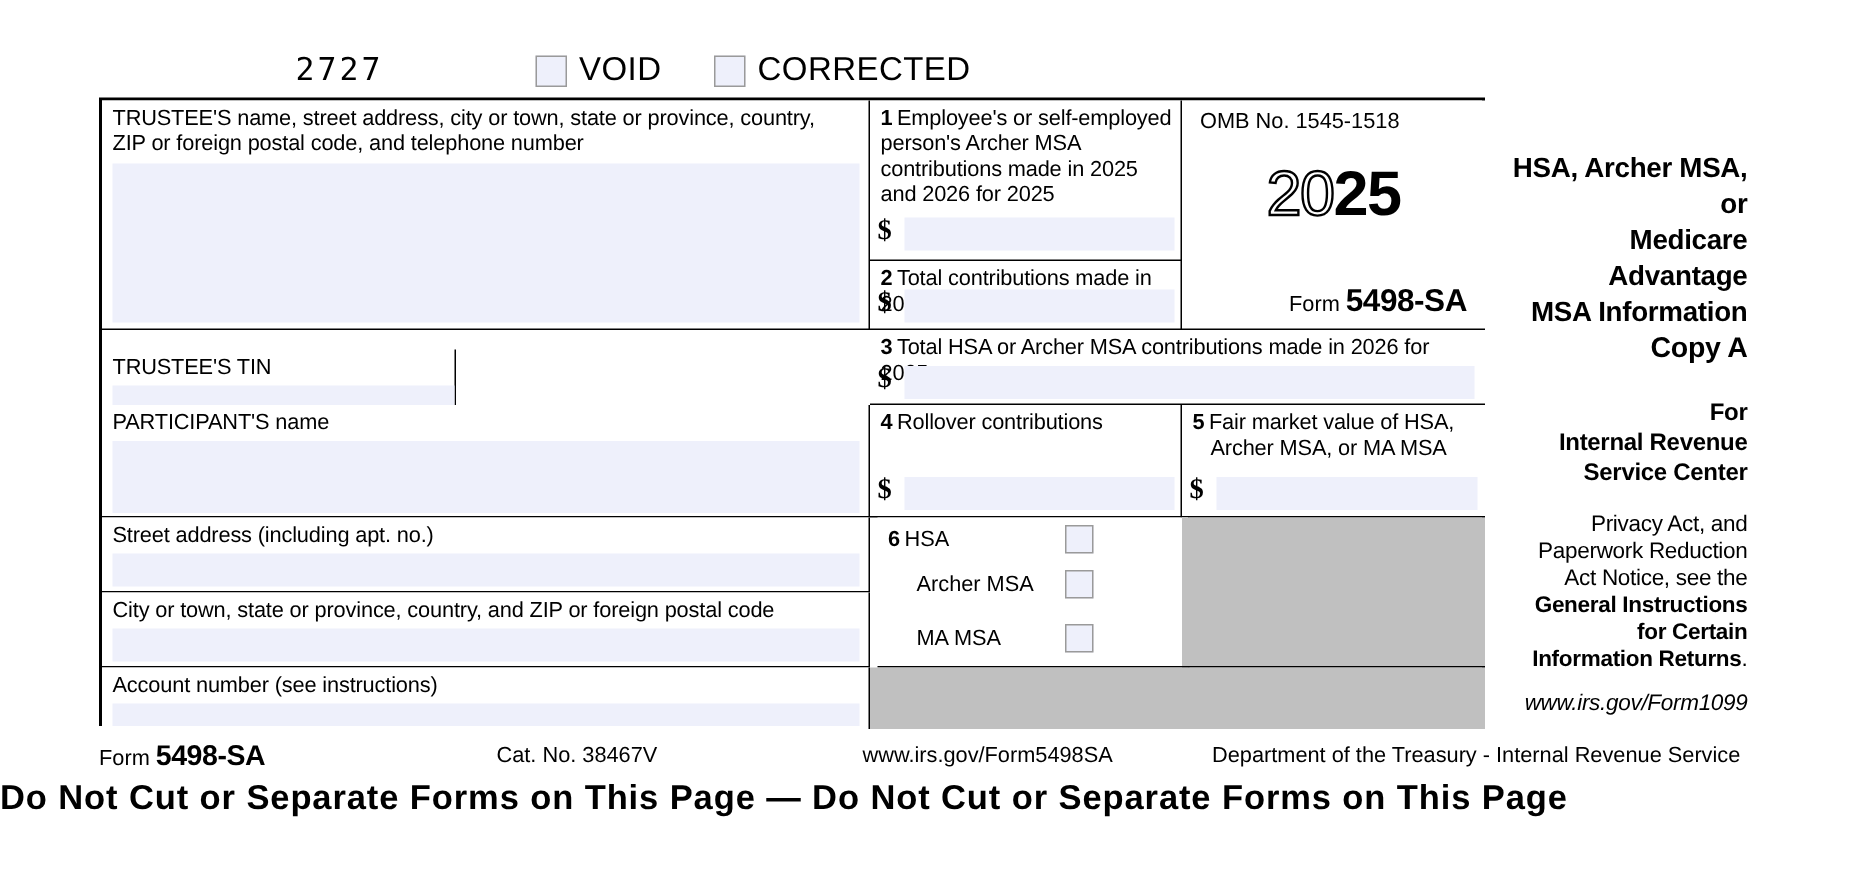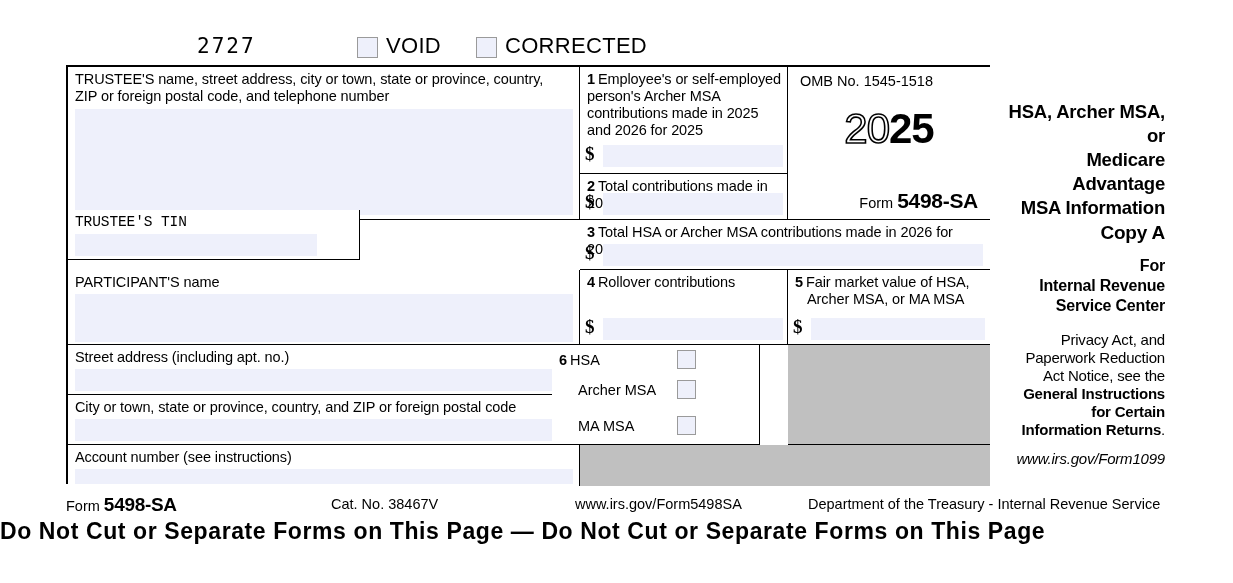--- a/index.html
+++ b/index.html
@@ -152,21 +152,21 @@
     text-align: right;
     padding-right: 68px;
     box-sizing: border-box;
     font-size: 18.5px;
     font-weight: bold;
     line-height: 24px;
     letter-spacing: -0.2px;
   }
 
   
-  #trustee-tin-cell { left: 0; top: 143px; width: 292px; height: 50px; font-family: Liberation Mono, monospace; }
+  #trustee-tin-cell { left: 0; top: 166px; width: 236px; height: 50px; }
   #trustee-tin-fill { left: 7px; top: 24px; width: 242px; height: 22px; }
   #part-tin-cell { left: 256px; top: 153px; width: 256px; height: 50px; }
   #part-tin-fill { left: 7px; top: 24px; width: 242px; height: 22px; }
 
   
   #box3-cell { left: 512px; top: 153px; width: 410px; height: 50px; }
   #box3-fill { left: 23px; top: 24px; width: 380px; height: 22px; }
   #box3-dollar { left: 5px; top: 22px; }
 
   
@@ -187,21 +187,21 @@
 
   
   #street-cell { left: 0; top: 278px; width: 512px; height: 50px; }
   #street-fill { left: 7px; top: 24px; width: 498px; height: 22px; }
 
   
   #city-cell { left: 0; top: 328px; width: 512px; height: 50px; }
   #city-fill { left: 7px; top: 24px; width: 498px; height: 22px; }
 
   
-  #box6-cell { left: 484px; top: 278px; width: 208px; height: 100px; }
+  #box6-cell { left: 517px; top: 278px; width: 208px; height: 100px; }
   .chk-row {
     position: absolute;
     left: 7px;
     width: 196px;
     height: 24px;
     font-size: 14.5px;
   }
   .chk-label { position: absolute; left: 0; top: 3px; }
   .chk-label.indent { left: 19px; }
   .chk-box {
@@ -246,21 +246,21 @@
   #copy-a {
     font-size: 19px;
     font-weight: bold;
     letter-spacing: -0.2px;
     margin-top: 4px;
   }
   #copy-for {
     font-size: 16px;
     font-weight: bold;
     line-height: 20px;
-    margin-top: 12px;
+    margin-top: 22px;
     letter-spacing: -0.2px;
   }
   #copy-notice {
     font-size: 15px;
     line-height: 18px;
     margin-top: 15px;
     letter-spacing: -0.2px;
   }
   #copy-notice b { font-weight: bold; }
   #copy-url {

